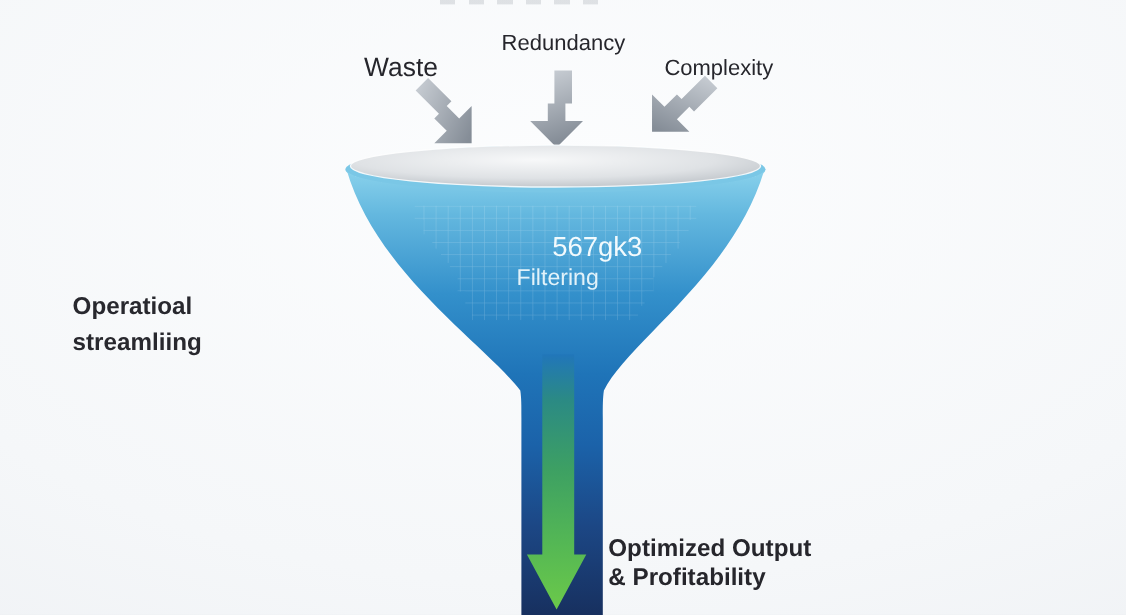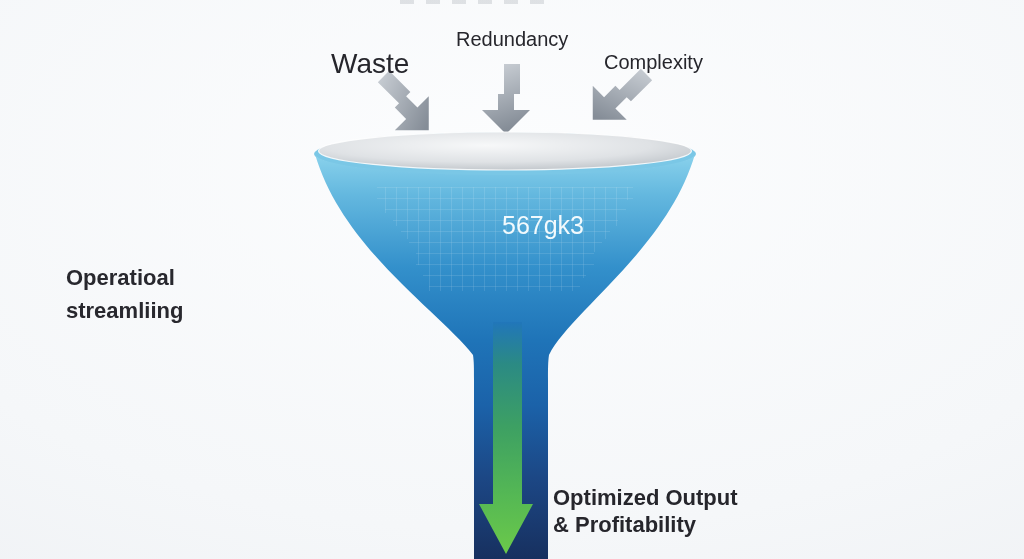--- a/index.html
+++ b/index.html
@@ -5,21 +5,21 @@
   html,body{margin:0;padding:0;background:#dfe3e7;}
   .stage{
     position:relative;
     width:1024px;height:559px;
     overflow:hidden;
     font-family:"Liberation Sans", sans-serif;
     background:radial-gradient(130% 130% at 50% 30%, #fcfdfe 0%, #f5f7f9 50%, #e9ecf0 100%);
   }
   .art{position:absolute;left:0;top:0;width:1024px;height:559px;display:block;}
   .lbl{position:absolute;color:#26262c;font-weight:400;white-space:nowrap;}
-  .lbl-waste{left:331px;top:48px;font-size:28px;}
+  .lbl-waste{left:331px;top:48px;font-size:24px;}
   .lbl-redundancy{left:456px;top:28px;font-size:20px;}
   .lbl-complexity{left:604px;top:51px;font-size:20px;}
   .side-title{
     position:absolute;left:66px;top:261px;
     font-size:22px;line-height:33px;font-weight:600;color:#28282e;
   }
   .funnel-text{
     position:absolute;left:407px;width:200px;text-align:center;
     color:#f2fafd;font-weight:500;
   }
@@ -109,19 +109,20 @@
   <div class="lbl lbl-waste">Waste</div>
   <div class="lbl lbl-redundancy">Redundancy</div>
   <div class="lbl lbl-complexity">Complexity</div>
 
   <div class="side-title">
     <div>Operatioal</div>
     <div>streamliing</div>
   </div>
 
   <div class="funnel-text funnel-code">567gk3</div>
+  <div class="funnel-text funnel-label">Filtering</div>
 
   <div class="output-label">
     <div>Optimized Output</div>
     <div>&amp; Profitability</div>
   </div>
 
 </div>
 
 </body></html>

